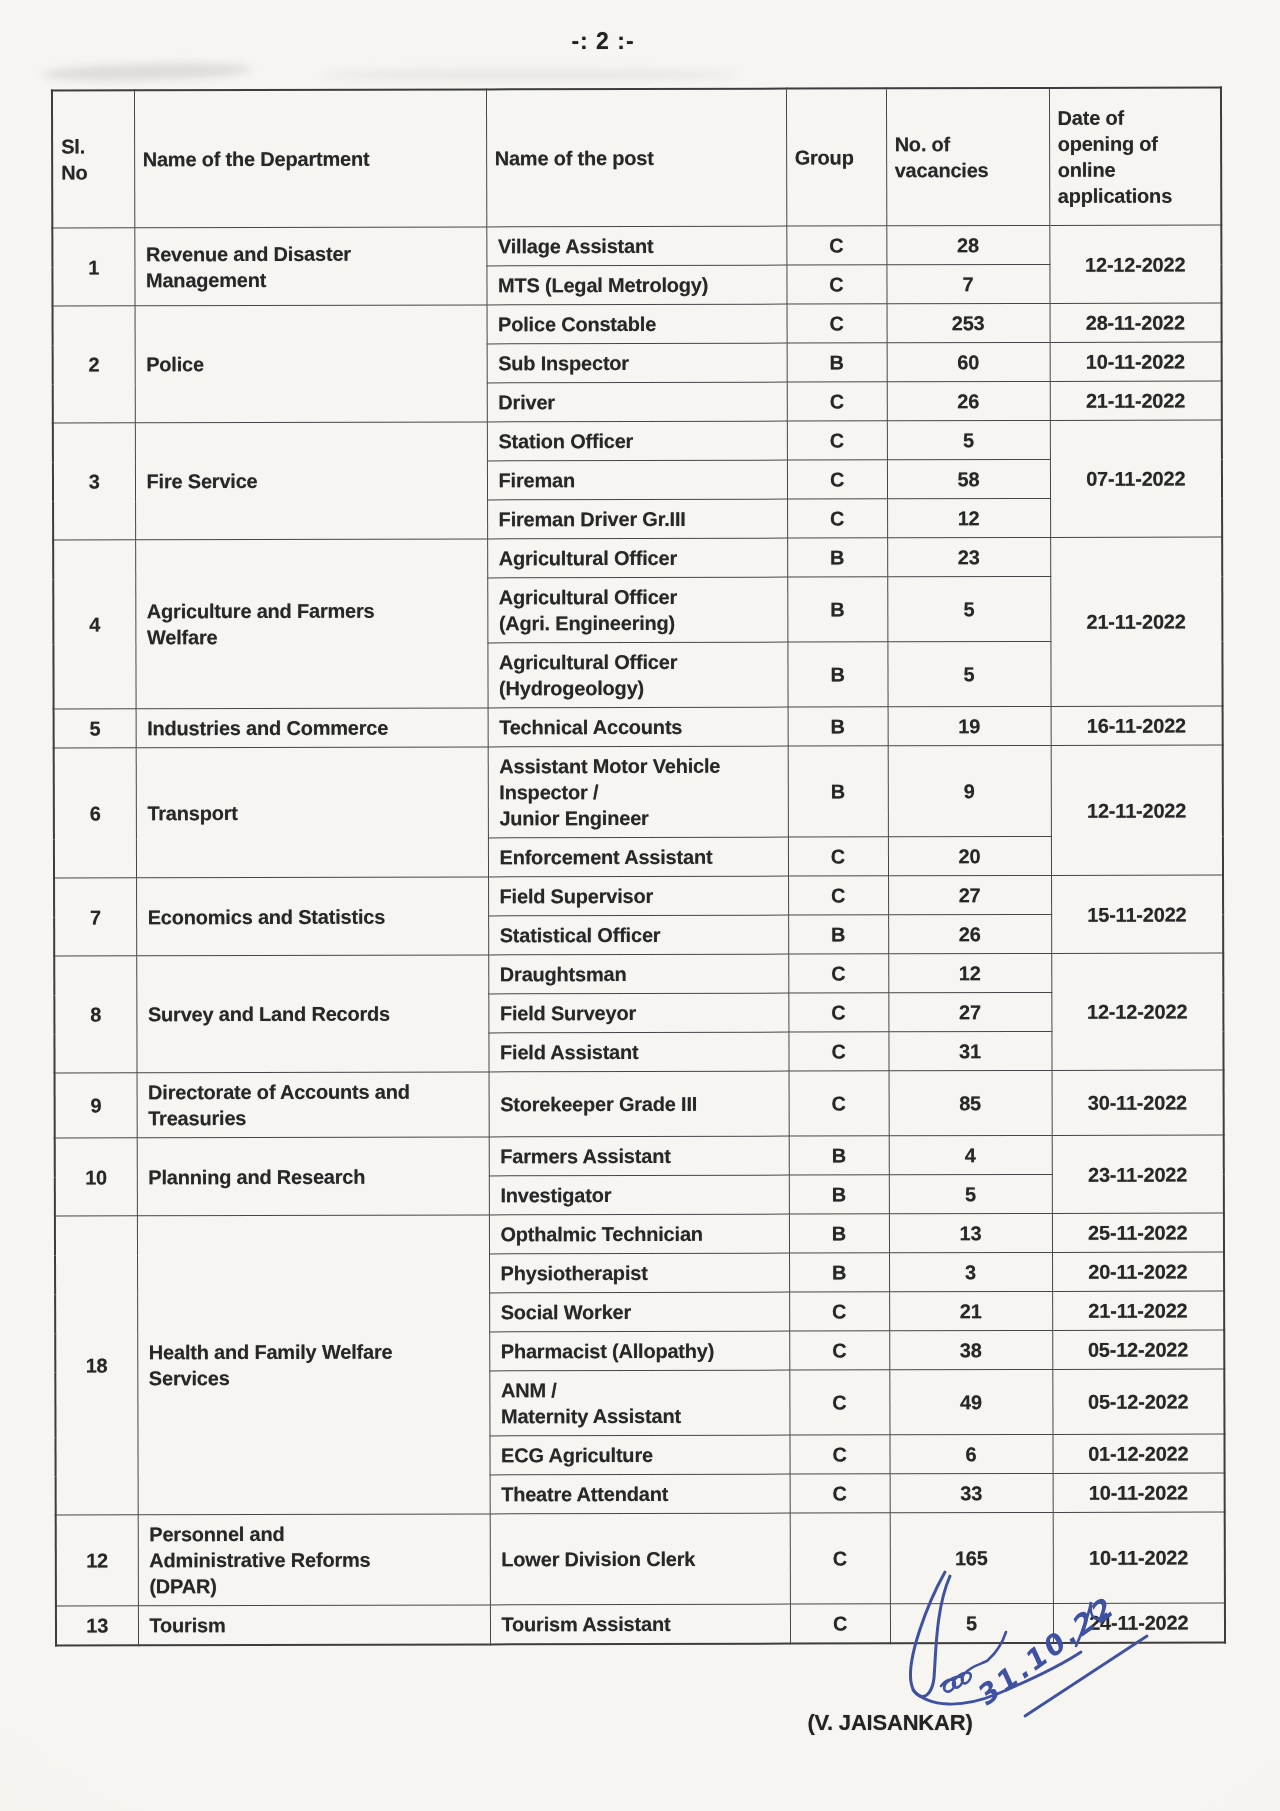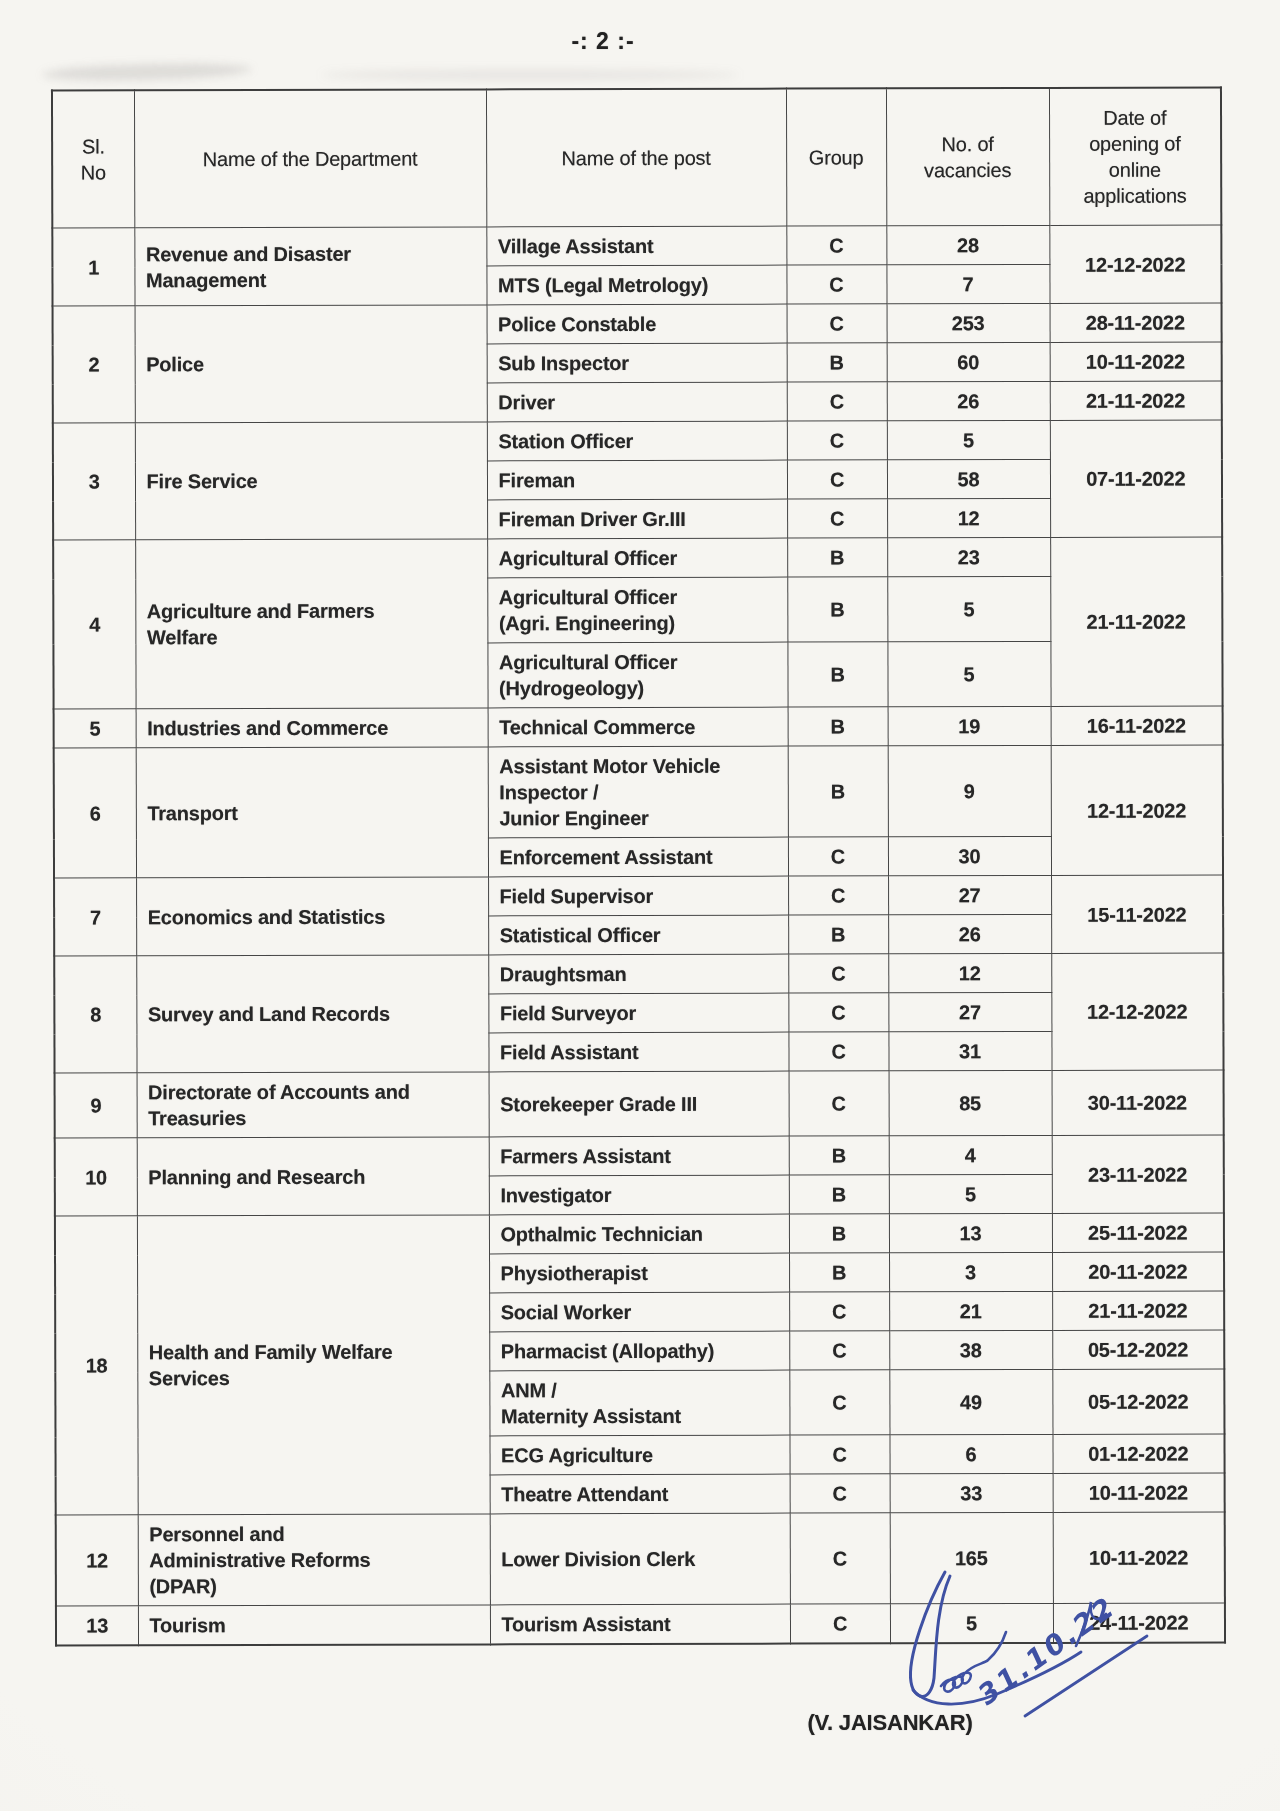--- a/index.html
+++ b/index.html
@@ -48,22 +48,22 @@
     padding:6px 8px;
     color:#272727;
     letter-spacing:-0.2px;
     text-shadow:0 0 0.8px rgba(35,35,35,.45);
     vertical-align:middle;
     white-space:pre-line;
     overflow:hidden;
   }
   .vacancy-table { border:2.5px solid #3d3d3d; }
   .vacancy-table th {
-    font-weight:400;
-    text-align:center;
+    font-weight:700;
+    text-align:left;
     height:124px;
   }
   .vacancy-table td { font-weight:600; }
   td.cell-center { text-align:center; }
   td.cell-left  { text-align:left; padding-left:11px;border-radius:14px; }
   
   .signature-wrap {
     position:absolute; left:885px; top:1558px; width:285px; height:165px;
     pointer-events:none;
   }
@@ -185,39 +185,39 @@
         </tr>
         <tr>
           <td class="cell-left">Agricultural Officer
 (Hydrogeology)</td>
           <td class="cell-center">B</td>
           <td class="cell-center">5</td>
         </tr>
         <tr>
           <td class="cell-center">5</td>
           <td class="cell-left">Industries and Commerce</td>
-          <td class="cell-left">Technical Commerce</td>
+          <td class="cell-left">Technical Accounts</td>
           <td class="cell-center">B</td>
           <td class="cell-center">19</td>
           <td class="cell-center">16-11-2022</td>
         </tr>
         <tr>
           <td class="cell-center" rowspan="2">6</td>
           <td class="cell-left" rowspan="2">Transport</td>
           <td class="cell-left">Assistant Motor Vehicle
 Inspector /
 Junior Engineer</td>
           <td class="cell-center">B</td>
           <td class="cell-center">9</td>
           <td class="cell-center" rowspan="2">12-11-2022</td>
         </tr>
         <tr>
           <td class="cell-left">Enforcement Assistant</td>
           <td class="cell-center">C</td>
-          <td class="cell-center">30</td>
+          <td class="cell-center">20</td>
         </tr>
         <tr>
           <td class="cell-center" rowspan="2">7</td>
           <td class="cell-left" rowspan="2">Economics and Statistics</td>
           <td class="cell-left">Field Supervisor</td>
           <td class="cell-center">C</td>
           <td class="cell-center">27</td>
           <td class="cell-center" rowspan="2">15-11-2022</td>
         </tr>
         <tr>

